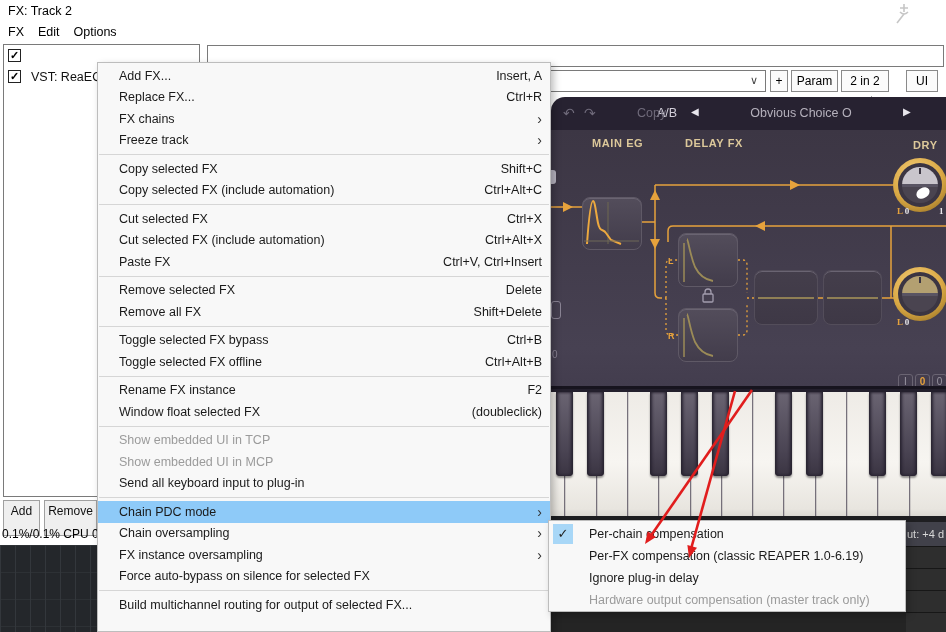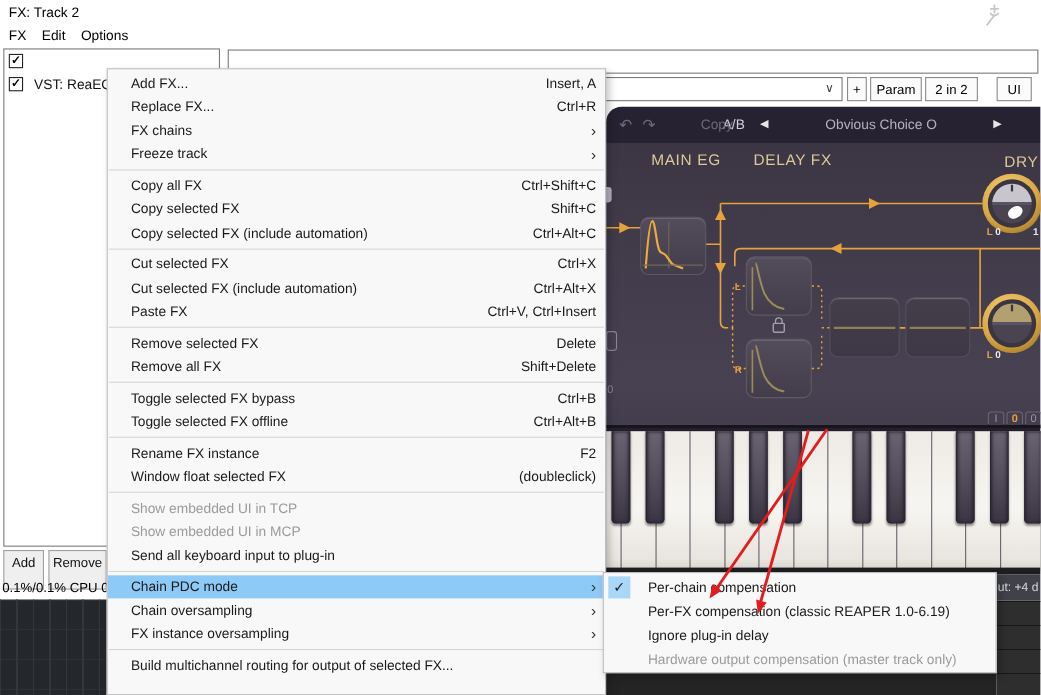--- a/index.html
+++ b/index.html
@@ -28,38 +28,38 @@
   .tbtn{position:absolute;top:70px;height:22px;background:#fbfbfb;border:1px solid #8a8a8a;
         font-size:12px;color:#000;text-align:center;line-height:20px;}
 
   
   .plugin{left:551px;top:97px;width:395px;height:419px;}
   .pl-top{position:absolute;left:0;top:0;width:395px;height:33px;background:#272231;
           border-top-left-radius:14px;}
   .pl-top span{position:absolute;font-size:12.5px;}
   .pl-body{position:absolute;left:0;top:33px;width:395px;height:256px;
            background:linear-gradient(180deg,#3c3644,#474152 85%,#433d4e);}
-  .seclabel{position:absolute;top:40px;font-size:14px;font-weight:normal;letter-spacing:.6px;color:#dcc89a;}
+  .seclabel{position:absolute;top:40px;font-size:11px;font-weight:bold;letter-spacing:.6px;color:#dcc89a;}
   .mod{position:absolute;border-radius:8px;background:linear-gradient(180deg,#534d5b,#423c4b);
        border:1px solid #5f5966;box-shadow:inset 0 1px 0 #6a6472;}
   .mod.dim{background:linear-gradient(180deg,#443e4b,#3e3846);border-color:#534d5a;}
   .fragchip{background:#b8b4c0;border-radius:0 3px 3px 0;}
   .fragbox{border:1px solid #8a8494;border-radius:3px;}
   .fragzero{color:#8a8494;font-size:10px;}
 
   .knob{position:absolute;width:54px;height:54px;border-radius:50%;
         background:radial-gradient(circle at 42% 32%,#f7d07c,#d9a844 55%,#9c7526 88%,#6b4d14);}
   .knob .inner{position:absolute;inset:5px;border-radius:50%;background:#3b3542;}
   .knob .face{position:absolute;inset:9px;border-radius:50%;
               background:linear-gradient(180deg,#c9c5cc 0 46%,#595463 46% 55%,#4a4450 55%);}
   .knob.wet .face{background:linear-gradient(180deg,#b3a071 0 46%,#595463 46% 55%,#4a4450 55%);}
   .knob .tick{position:absolute;left:50%;top:10px;width:2px;height:6px;background:#3b3542;transform:translateX(-50%);}
   .knob .wedge{position:absolute;left:23px;top:30px;width:14px;height:10px;background:#fff;
                border-radius:60% 60% 60% 60%/70%;transform:rotate(-32deg);}
-  .kscale{position:absolute;font-size:9px;font-weight:bold;color:#e8e6ea;}
+  .kscale{position:absolute;font-size:9px;font-weight:bold;color:#e8e6ea;font-family:Liberation Serif, serif;}
   .kscale .lo{color:#e6a23c;}
   .dcell{position:absolute;top:244px;width:15px;height:16px;border:1px solid #6a6472;border-radius:3px;
          font-size:10px;color:#9a96a2;text-align:center;line-height:14px;}
   .dcell.val{color:#e6a23c;font-weight:bold;}
   .wetlabel{position:absolute;left:360px;top:266px;font-size:11px;font-weight:bold;letter-spacing:.6px;color:#dcc89a;}
   .serial{position:absolute;left:232px;top:267px;width:68px;height:22px;border:1px solid #6e6876;border-radius:8px;
           font-size:11.5px;color:#8f8a99;line-height:20px;padding-left:12px;}
   .serial .da{position:absolute;right:7px;top:4px;font-size:8px;}
   .diskbtn{position:absolute;left:309px;top:267px;width:23px;height:22px;border:1px solid #6e6876;border-radius:6px;}
   .tabchip{position:absolute;left:0;top:271px;width:10px;height:18px;background:#dad7dc;border-radius:0 6px 0 0;}
@@ -299,24 +299,20 @@
     <div class="mrow">
         <span>FX chains</span>
         <span class="marr">›</span>
       </div>
     <div class="mrow">
         <span>Freeze track</span>
         <span class="marr">›</span>
       </div>
     <div class="msep"></div>
     <div class="mrow">
-        <span>Copy all FX</span>
-        <span class="ms">Ctrl+Shift+C</span>
-      </div>
-    <div class="mrow">
         <span>Copy selected FX</span>
         <span class="ms">Shift+C</span>
       </div>
     <div class="mrow">
         <span>Copy selected FX (include automation)</span>
         <span class="ms">Ctrl+Alt+C</span>
       </div>
     <div class="msep"></div>
     <div class="mrow">
         <span>Cut selected FX</span>
@@ -372,20 +368,23 @@
         <span>Chain PDC mode</span>
         <span class="marr">›</span>
       </div>
     <div class="mrow">
         <span>Chain oversampling</span>
         <span class="marr">›</span>
       </div>
     <div class="mrow">
         <span>FX instance oversampling</span>
         <span class="marr">›</span>
+      </div>
+    <div class="mrow">
+        <span>Force auto-bypass on silence for selected FX</span>
       </div>
     <div class="msep"></div>
     <div class="mrow">
         <span>Build multichannel routing for output of selected FX...</span>
       </div>
   </div>
 
   <div class="abs smenu">
     <div class="srow">
       <span class="schk">✓</span>

